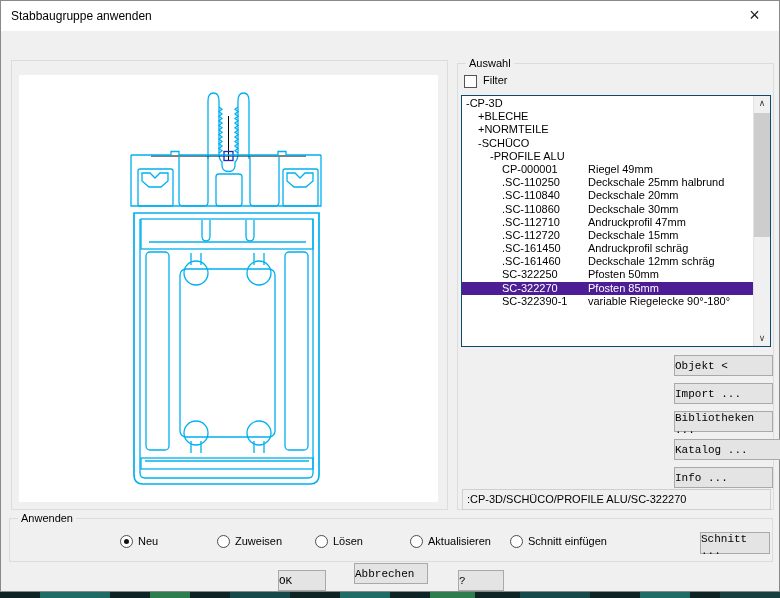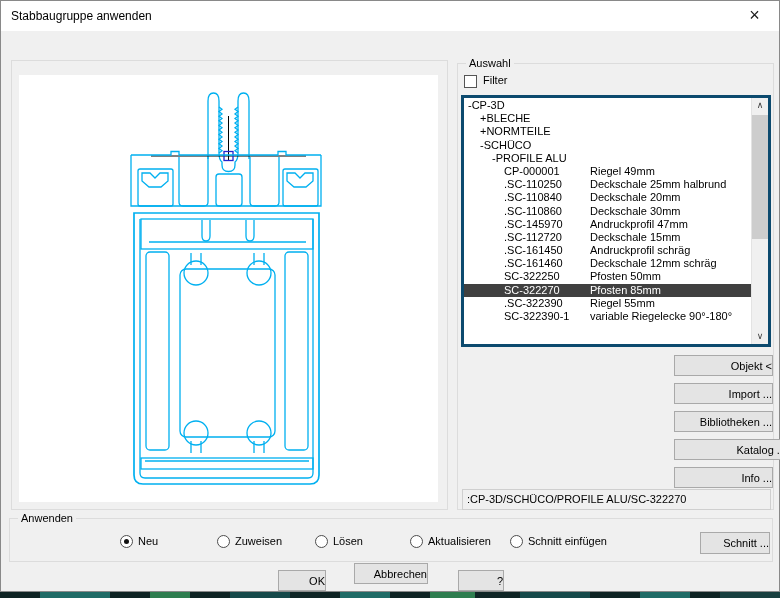--- a/index.html
+++ b/index.html
@@ -17,36 +17,36 @@
   .bk{stroke:#000;fill:none;stroke-width:1}
   .mk{stroke:#2323cd;fill:none;stroke-width:1.3}
 
   .group{position:absolute;border:1px solid #dcdcdc}
   .group-label{position:absolute;top:-7px;left:8px;background:#f0f0f0;padding:0 3px;font-size:11px}
 
   #auswahl{left:456px;top:62px;width:317px;height:447px}
   .checkbox{position:absolute;left:6px;top:11px;width:13px;height:13px;background:#fff;border:1px solid #555}
   .filter-label{position:absolute;left:25px;top:10px;font-size:11px}
 
-  .listbox{position:absolute;left:3px;top:31px;width:310px;height:252px;background:#fff;border:3px solid #0c4a6e}
+  .listbox{position:absolute;left:3px;top:31px;width:310px;height:252px;background:#fff;border:1px solid #0c4a6e}
   .rows{position:absolute;left:0;top:1px;right:17px;bottom:0;overflow:hidden}
   .row{position:relative;height:13.2px;font-size:11px;line-height:13.5px;white-space:nowrap}
   .row .code{position:absolute;top:0}
   .row.i0 .code{left:4px}
   .row.i1 .code{left:16px}
   .row.i2 .code{left:28px}
   .row.i3 .code{left:40px}
   .row .desc{position:absolute;left:126px;top:0}
-  .row.sel{background:#404040;color:#fff}
+  .row.sel{background:#4c1d95;color:#fff}
   .scrollbar{position:absolute;top:0;right:0;width:17px;bottom:0;background:#f0f0f0;border-left:1px solid #e3e3e3}
   .sb-btn{position:absolute;left:0;width:16px;height:15px;font-size:9px;color:#404040;text-align:center;line-height:15px;cursor:pointer}
   .sb-up{top:0}.sb-down{bottom:0}
   .sb-thumb{position:absolute;left:0;top:17px;width:16px;height:124px;background:#cdcdcd;cursor:pointer}
 
-  .btn{position:absolute;background:#e4e4e4;border:1px solid #a9a9a9;font-size:11px;text-align:right;color:#000;font-family:Liberation Sans, sans-serif;cursor:pointer;padding:0}
+  .btn{position:absolute;background:#e4e4e4;border:1px solid #a9a9a9;font-size:11px;text-align:left;color:#000;font-family:Liberation Mono, monospace;cursor:pointer;padding:0}
   #btn-objekt{left:216px;top:291px;width:99px;height:21px}
   #btn-import{left:216px;top:319px;width:99px;height:21px}
   #btn-bibliotheken{left:216px;top:347px;width:99px;height:21px}
   #btn-katalog{left:216px;top:375px;width:113px;height:21px}
   #btn-info{left:216px;top:403px;width:99px;height:21px}
   .status{position:absolute;left:4px;top:425px;width:309px;height:21px;border:1px solid #cfcfcf;font-size:11px;line-height:19px;padding-left:4px;white-space:nowrap;overflow:hidden}
 
   #anwenden{left:8px;top:517px;width:764px;height:44px}
   .radio-item{position:absolute;top:15px;height:14px;display:flex;align-items:center;font-size:11px;cursor:pointer}
   .radio{width:13px;height:13px;border:1px solid #4d4d4d;border-radius:50%;background:#fff;margin-right:5px;position:relative;flex:none}
@@ -160,21 +160,21 @@
           </div>
         <div class="row i3">
             <span class="code">.SC-110840</span>
             <span class="desc">Deckschale 20mm</span>
           </div>
         <div class="row i3">
             <span class="code">.SC-110860</span>
             <span class="desc">Deckschale 30mm</span>
           </div>
         <div class="row i3">
-            <span class="code">.SC-145970</span>
+            <span class="code">.SC-112710</span>
             <span class="desc">Andruckprofil 47mm</span>
           </div>
         <div class="row i3">
             <span class="code">.SC-112720</span>
             <span class="desc">Deckschale 15mm</span>
           </div>
         <div class="row i3">
             <span class="code">.SC-161450</span>
             <span class="desc">Andruckprofil schräg</span>
           </div>
@@ -182,24 +182,20 @@
             <span class="code">.SC-161460</span>
             <span class="desc">Deckschale 12mm schräg</span>
           </div>
         <div class="row i3">
             <span class="code">SC-322250</span>
             <span class="desc">Pfosten 50mm</span>
           </div>
         <div class="row i3 sel">
             <span class="code">SC-322270</span>
             <span class="desc">Pfosten 85mm</span>
-          </div>
-        <div class="row i3">
-            <span class="code">.SC-322390</span>
-            <span class="desc">Riegel 55mm</span>
           </div>
         <div class="row i3">
             <span class="code">SC-322390-1</span>
             <span class="desc">variable Riegelecke 90°-180°</span>
           </div>
       </div>
       <div class="scrollbar">
         <div class="sb-btn sb-up">∧</div>
         <div class="sb-thumb"></div>
         <div class="sb-btn sb-down">∨</div>

